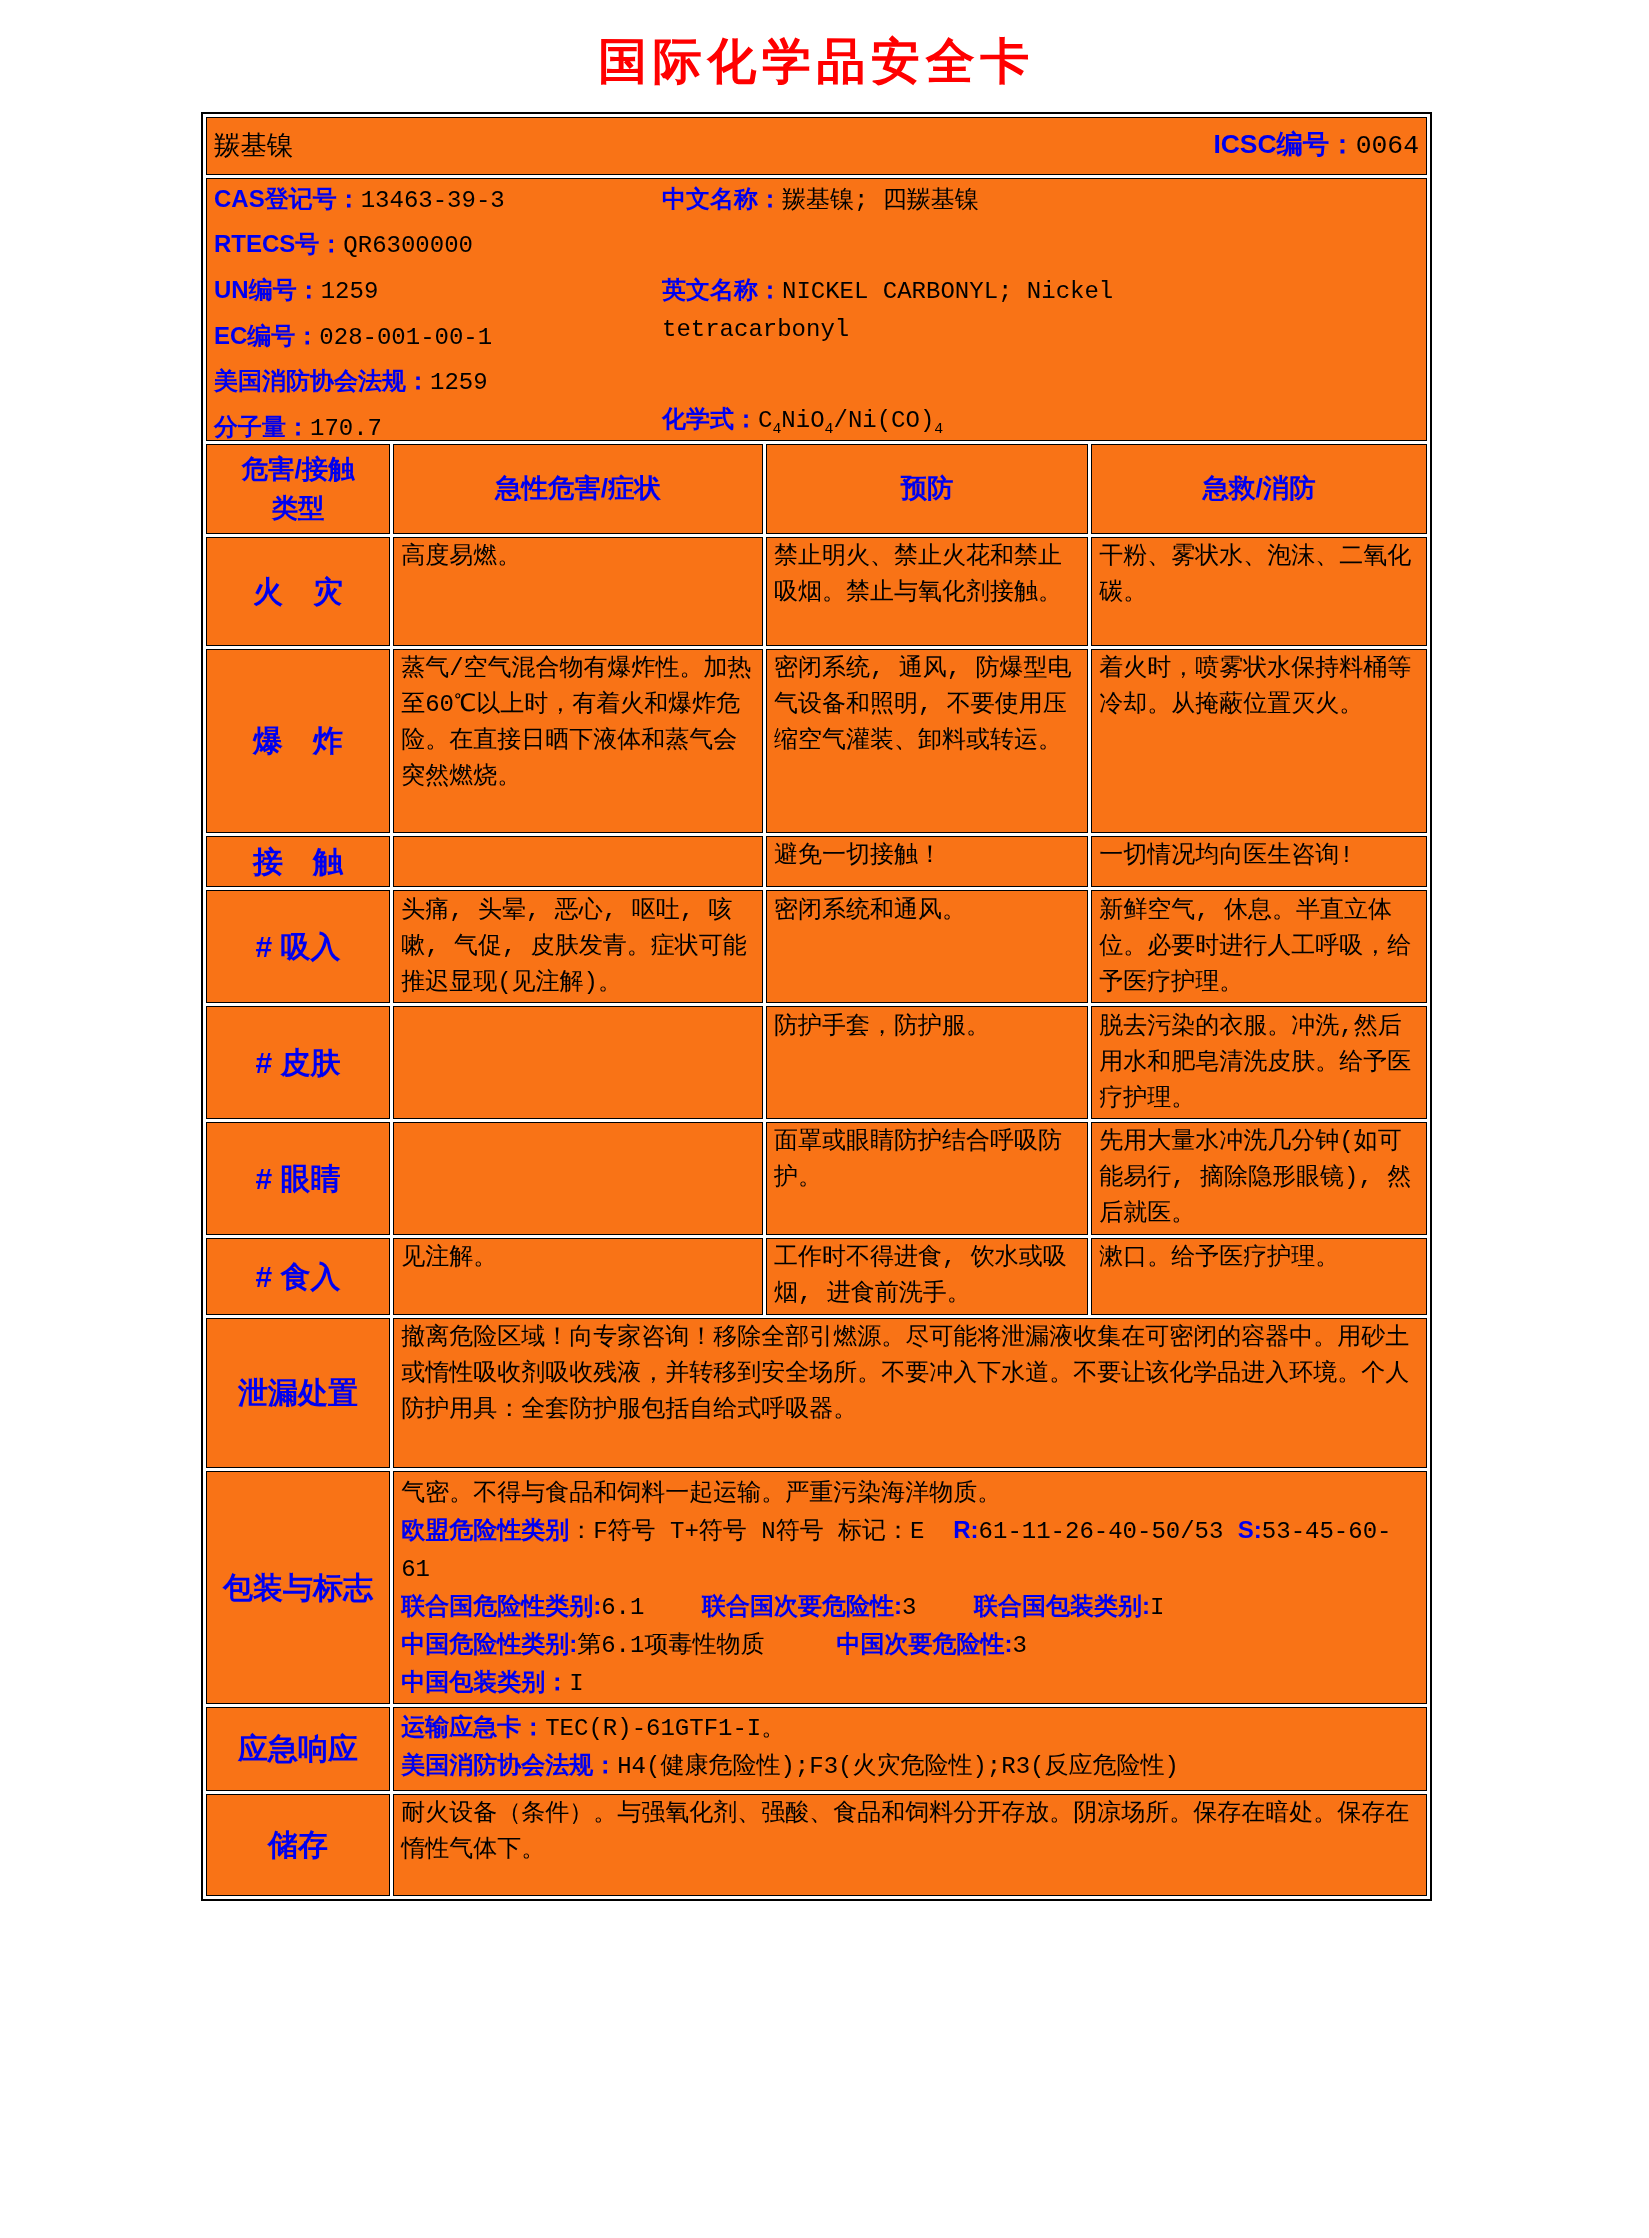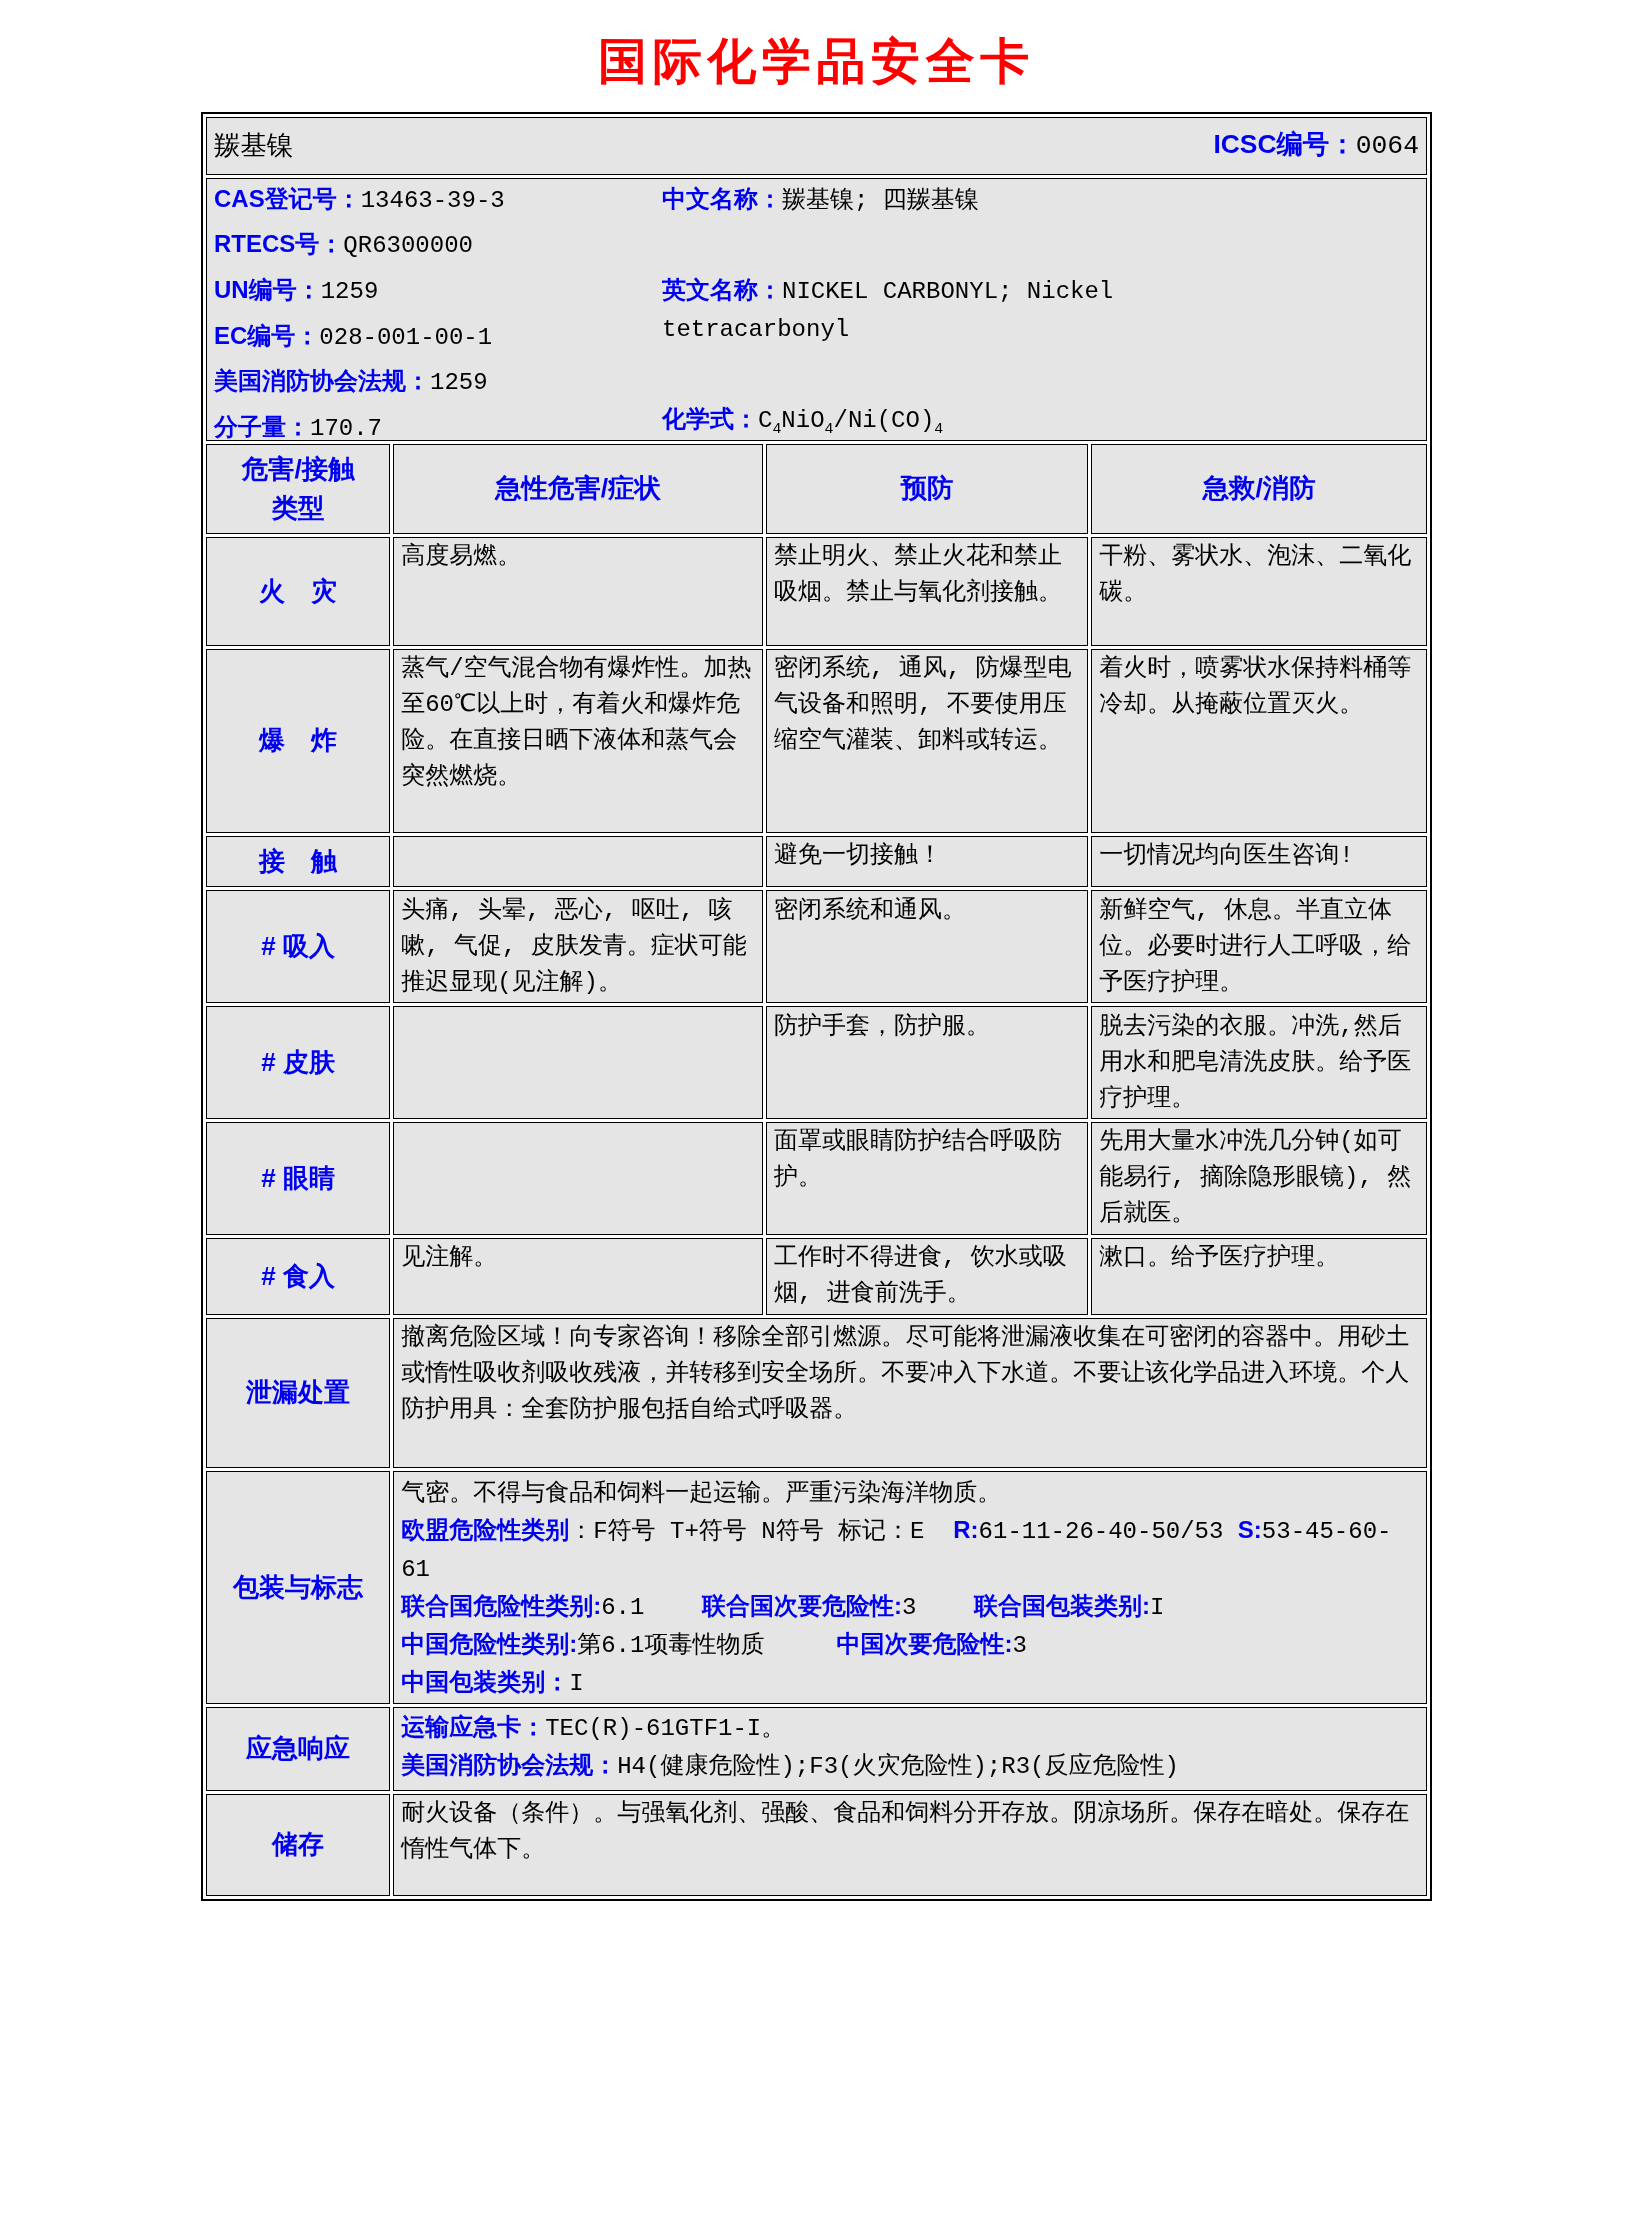--- a/index.html
+++ b/index.html
@@ -9,30 +9,30 @@
     width:1231px;text-align:center;color:#ff0000;
     font-family:"Liberation Sans",sans-serif;font-weight:bold;
     font-size:49px;letter-spacing:5.6px;margin-bottom:16.7px;
   }
   table.card{
     border-collapse:separate;border-spacing:3.5px;
     border:2.8px solid #000;width:1231px;table-layout:fixed;
     background:#fff;
   }
   td,th{
-    border:1.4px solid #000;background:#e5e5e5;
+    border:1.4px solid #000;background:#f97316;
     padding:1.4px 7px;vertical-align:top;
     font-size:24px;line-height:1.5;text-align:left;font-weight:normal;
   }
   .line{white-space:pre-wrap;}
   .seg-value, .body-cell{font-family:"Liberation Mono","Liberation Serif",serif;}
   .seg-label{color:#0000f0;font-family:"Liberation Sans",sans-serif;font-weight:bold;}
   .label-cell{
     color:#0000f0;font-family:"Liberation Sans",sans-serif;font-weight:bold;
-    text-align:center;vertical-align:middle;font-size:26px;white-space:pre-wrap;
+    text-align:center;vertical-align:middle;font-size:30px;white-space:pre-wrap;
   }
   th.col-header{
     color:#0000f0;font-family:"Liberation Sans",sans-serif;font-weight:bold;
     text-align:center;vertical-align:middle;font-size:26.4px;white-space:pre-wrap;
   }
   sub{font-size:0.62em;line-height:0;}
   
   .r-substance td{height:54px;vertical-align:middle;}
   .r-id td{height:258px;}
   .r-header th{height:85px;}

